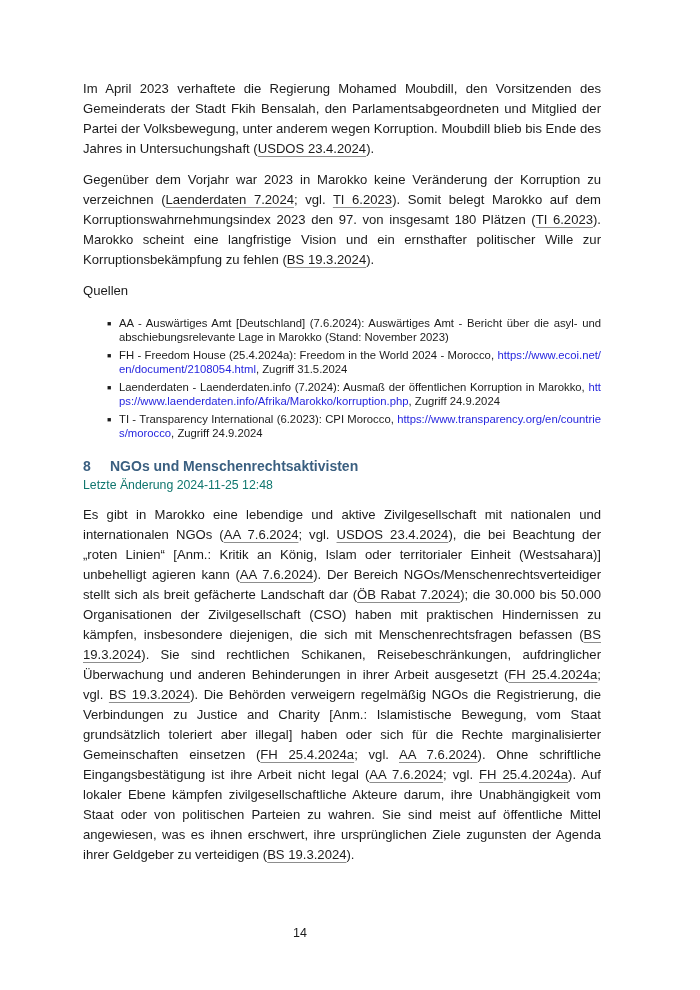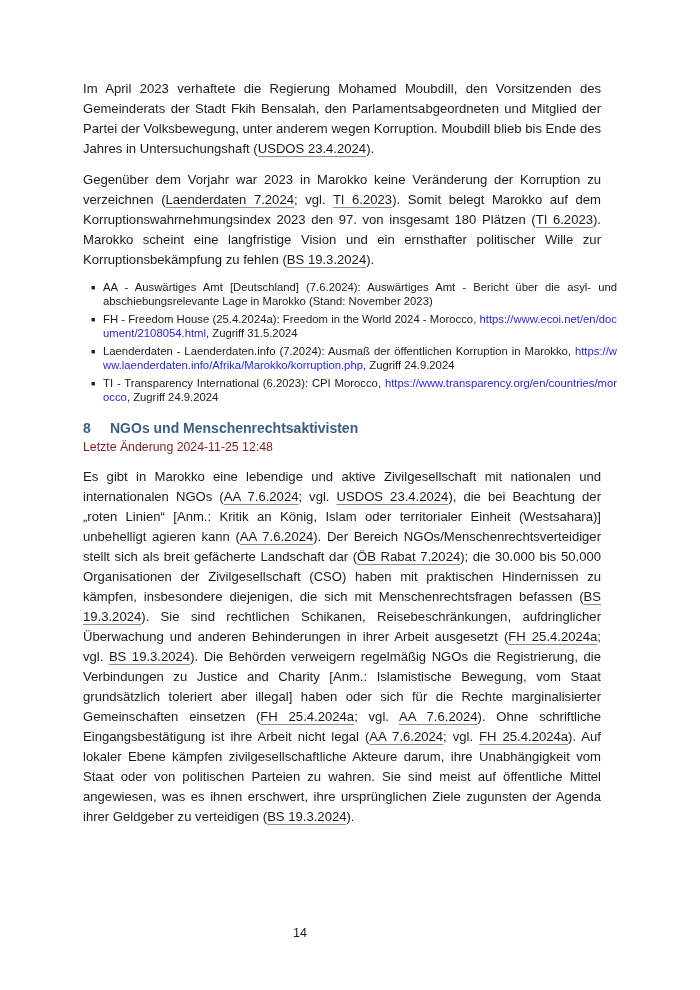--- a/index.html
+++ b/index.html
@@ -9,59 +9,60 @@
   }
   .content { position:absolute; left:83px; width:534px; top:79px; }
 
   p.body {
     font-size:13.1px; line-height:20px; text-align:justify;
     margin:0 16px 11px 0;
     hyphens:auto; -webkit-hyphens:auto;
   }
   .sources-title { font-size:13.1px; line-height:20px; margin:3px 0 14px 0; }
 
-  ul.sources { list-style:none; margin:0; padding:0; font-size:11.3px; line-height:13.5px; }
+  ul.sources { list-style:none; margin:16px; padding:0; font-size:11.3px; line-height:13.5px; }
   li.source {
     position:relative; padding-left:20px; margin-bottom:5px; text-align:justify;
     hyphens:auto; -webkit-hyphens:auto;
   }
   .bullet { position:absolute; left:8px; top:0px; font-size:7px; color:#1b1b1b; }
 
   .url { color:#2626DF; word-break:break-all; }
   .cit {
     color:#1b1b1b;
     text-decoration:underline;
     text-decoration-thickness:1px;
     text-underline-offset:2.5px;
     text-decoration-color:#8d8d8d;
   }
 
   h2.section {
     color:#3A5F80; font-size:14px; font-weight:bold;
     margin:14px 0 0 0; line-height:20px;
   }
   .section-number { display:inline-block; min-width:27px; }
-  .last-change { color:#7f1d1d; font-size:12.3px; line-height:17px; margin-top:1px; }
+  .last-change { color:#0f766e; font-size:12.3px; line-height:17px; margin-top:1px; }
   p.section-body { margin-top:11px; margin-bottom:0; }
 
   .page-number {
     position:absolute; top:926px; left:0; width:600px;
     text-align:center; font-size:12.5px; color:#1b1b1b;
   }
 </style>
 </head>
 <body>
 
 <div class="page">
   <div class="content">
 
     <p class="body">Im April 2023 verhaftete die Regierung Mohamed Moubdill, den Vorsitzenden des Gemeinderats der Stadt Fkih Bensalah, den Parlamentsabgeordneten und Mitglied der Partei der Volksbewegung, unter anderem wegen Korruption. Moubdill blieb bis Ende des Jahres in Untersuchungshaft (<span class="cit">USDOS 23.4.2024</span>).</p>
 
     <p class="body">Gegenüber dem Vorjahr war 2023 in Marokko keine Veränderung der Korruption zu verzeichnen (<span class="cit">Laenderdaten 7.2024</span>; vgl. <span class="cit">TI 6.2023</span>). Somit belegt Marokko auf dem Korruptionswahrnehmungsindex 2023 den 97. von insgesamt 180 Plätzen (<span class="cit">TI 6.2023</span>). Marokko scheint eine langfristige Vision und ein ernsthafter politischer Wille zur Korruptionsbekämpfung zu fehlen (<span class="cit">BS 19.3.2024</span>).</p>
 
+    <div class="sources-title">Quellen</div>
 
     <ul class="sources">
         <li class="source"><span class="bullet">■</span>AA - Auswärtiges Amt [Deutschland] (7.6.2024): Auswärtiges Amt - Bericht über die asyl- und abschiebungsrelevante Lage in Marokko (Stand: November 2023)</li>
         <li class="source"><span class="bullet">■</span>FH - Freedom House (25.4.2024a): Freedom in the World 2024 - Morocco, <span class="url">https://www.ecoi.net/en/document/2108054.html</span>, Zugriff 31.5.2024</li>
         <li class="source"><span class="bullet">■</span>Laenderdaten - Laenderdaten.info (7.2024): Ausmaß der öffentlichen Korruption in Marokko, <span class="url">https://www.laenderdaten.info/Afrika/Marokko/korruption.php</span>, Zugriff 24.9.2024</li>
         <li class="source"><span class="bullet">■</span>TI - Transparency International (6.2023): CPI Morocco, <span class="url">https://www.transparency.org/en/countries/morocco</span>, Zugriff 24.9.2024</li>
       </ul>
 
     <h2 class="section">
       <span class="section-number">8</span><span>NGOs und Menschenrechtsaktivisten</span>

